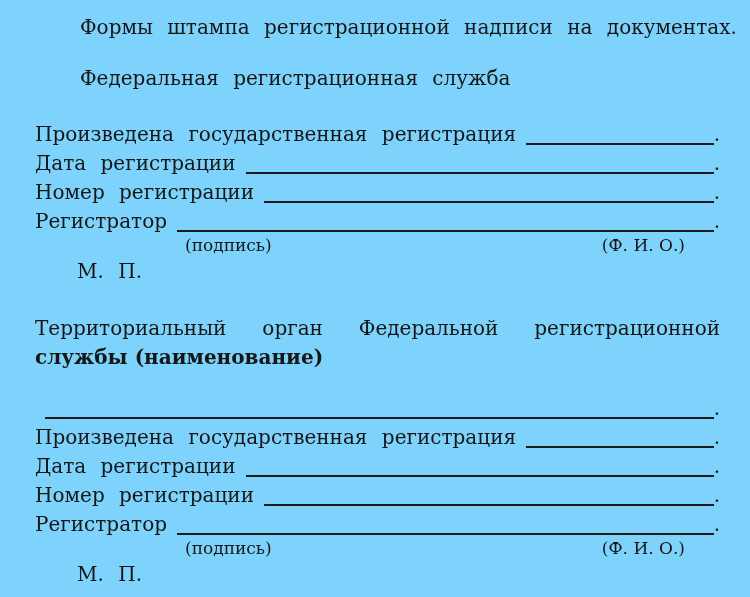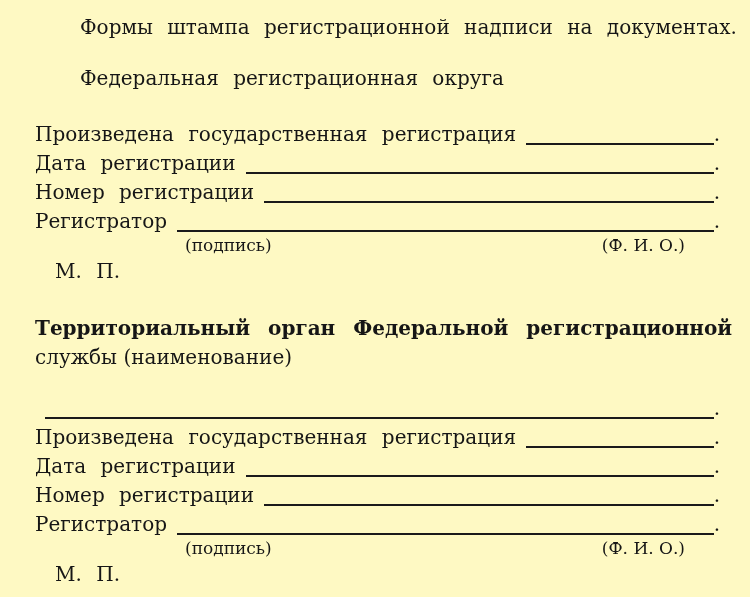--- a/index.html
+++ b/index.html
@@ -14,21 +14,21 @@
     font-family: "DejaVu Serif", "Liberation Serif", serif;
     font-size: 20px;
     line-height: 29px;
     color: #161616;
   }
   .page {
     box-sizing: border-box;
     width: 750px;
     height: 597px;
     padding: 13px 30px 0 35px;
-    background: #fef9c3;
+    background: #7dd3fc;
     overflow: hidden;
   }
   p { margin: 0; }
 
   .title {
     margin-left: 45px;
     word-spacing: 0.4em;
     white-space: nowrap;
   }
   .heading {
@@ -62,49 +62,49 @@
   .captions {
     display: flex;
     justify-content: space-between;
     margin: 0 35px 0 150px;
     font-size: 17px;
     line-height: 18px;
   }
 
   .stamp {
     margin-top: 3px;
-    margin-left: 20px;
+    margin-left: 42px;
     word-spacing: 0.4em;
   }
 
   .heading2 { margin-top: 28px; }
   .heading2-line1 {
     text-align: justify;
     text-align-last: justify;
     -moz-text-align-last: justify;
     white-space: nowrap;
     display: flex;
     justify-content: space-between;
-    font-weight: bold;
   }
   
   .heading2-line1 { display: block; word-spacing: 0.55em; }
   .heading2-line2 {
     margin-left: 0;
+    font-weight: bold;
   }
 </style>
 </head>
 <body>
 
 <main class="page">
 
   <p class="title">Формы штампа регистрационной надписи на документах.</p>
 
   <section>
-    <p class="heading">Федеральная регистрационная округа</p>
+    <p class="heading">Федеральная регистрационная служба</p>
 
     <div class="fields">
       <div class="field-row">
         <span class="field-label">Произведена государственная регистрация</span>
         <span class="blank-line"></span>
         <span class="dot">.</span>
       </div>
       <div class="field-row">
         <span class="field-label">Дата регистрации</span>
         <span class="blank-line"></span>

